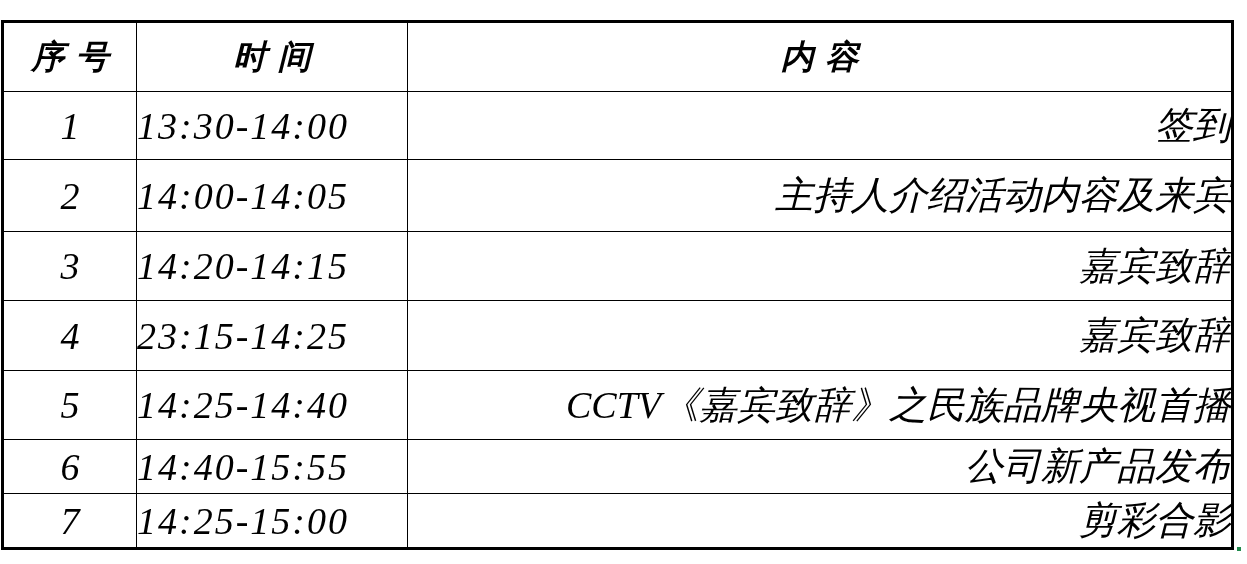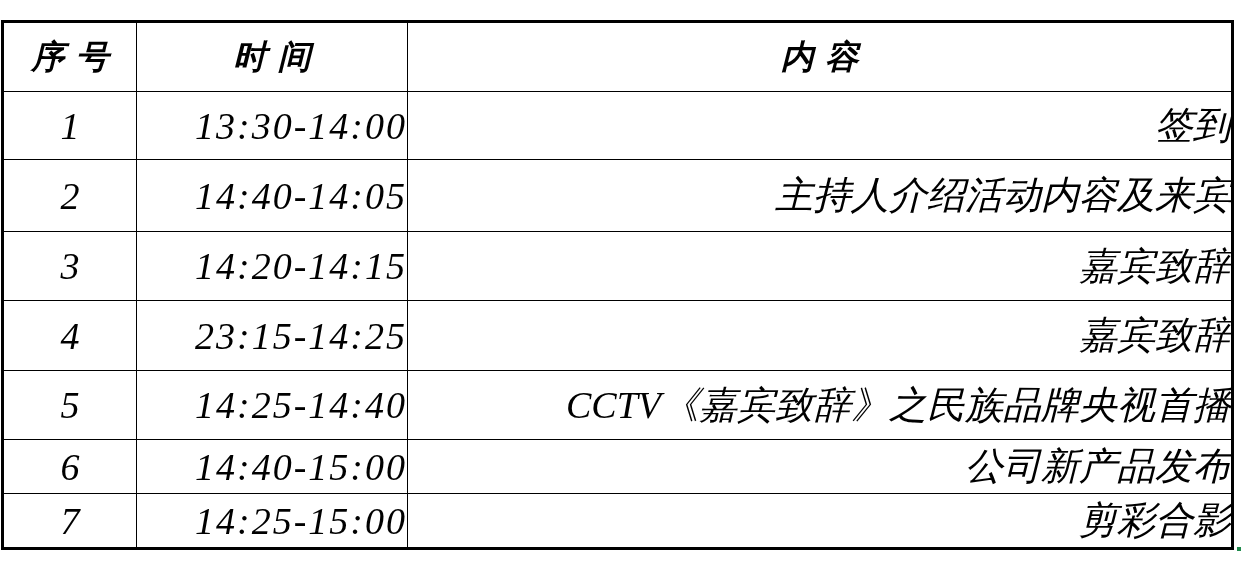--- a/index.html
+++ b/index.html
@@ -55,21 +55,21 @@
   tbody tr:nth-child(5) { height: 69px; }
   tbody tr:nth-child(6) { height: 54px; }
   tbody tr:nth-child(7) { height: 55px; }
   table.schedule td {
     font-size: 38px;
   }
   td.cell-index {
     text-align: center;
   }
   td.cell-time {
-    text-align: right;
+    text-align: left;
     letter-spacing: 2px;
   }
   td.cell-content {
     text-align: right;
     padding-left: 10px;
   }
   
   .corner-handle {
     position: absolute;
     left: 1237px;
@@ -98,41 +98,41 @@
       </tr>
     </thead>
     <tbody>
       <tr>
         <td class="cell-index">1</td>
         <td class="cell-time">13:30-14:00</td>
         <td class="cell-content">签到</td>
       </tr>
       <tr>
         <td class="cell-index">2</td>
-        <td class="cell-time">14:40-14:05</td>
+        <td class="cell-time">14:00-14:05</td>
         <td class="cell-content">主持人介绍活动内容及来宾</td>
       </tr>
       <tr>
         <td class="cell-index">3</td>
         <td class="cell-time">14:20-14:15</td>
         <td class="cell-content">嘉宾致辞</td>
       </tr>
       <tr>
         <td class="cell-index">4</td>
         <td class="cell-time">23:15-14:25</td>
         <td class="cell-content">嘉宾致辞</td>
       </tr>
       <tr>
         <td class="cell-index">5</td>
         <td class="cell-time">14:25-14:40</td>
         <td class="cell-content">CCTV《嘉宾致辞》之民族品牌央视首播</td>
       </tr>
       <tr>
         <td class="cell-index">6</td>
-        <td class="cell-time">14:40-15:00</td>
+        <td class="cell-time">14:40-15:55</td>
         <td class="cell-content">公司新产品发布</td>
       </tr>
       <tr>
         <td class="cell-index">7</td>
         <td class="cell-time">14:25-15:00</td>
         <td class="cell-content">剪彩合影</td>
       </tr>
     </tbody>
   </table>
 

